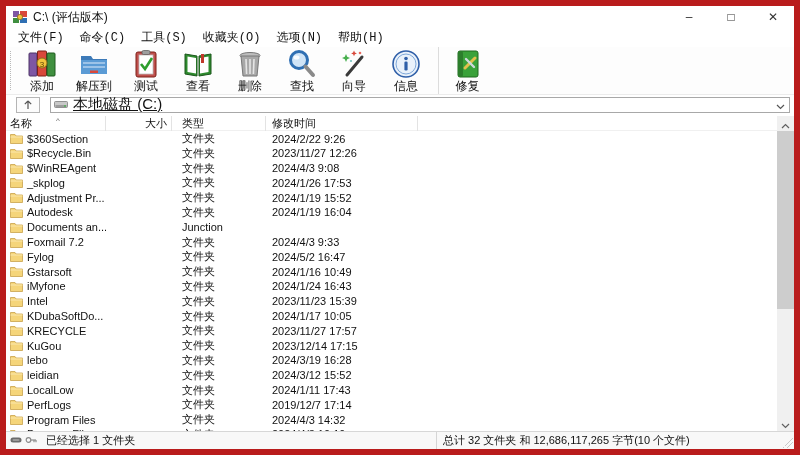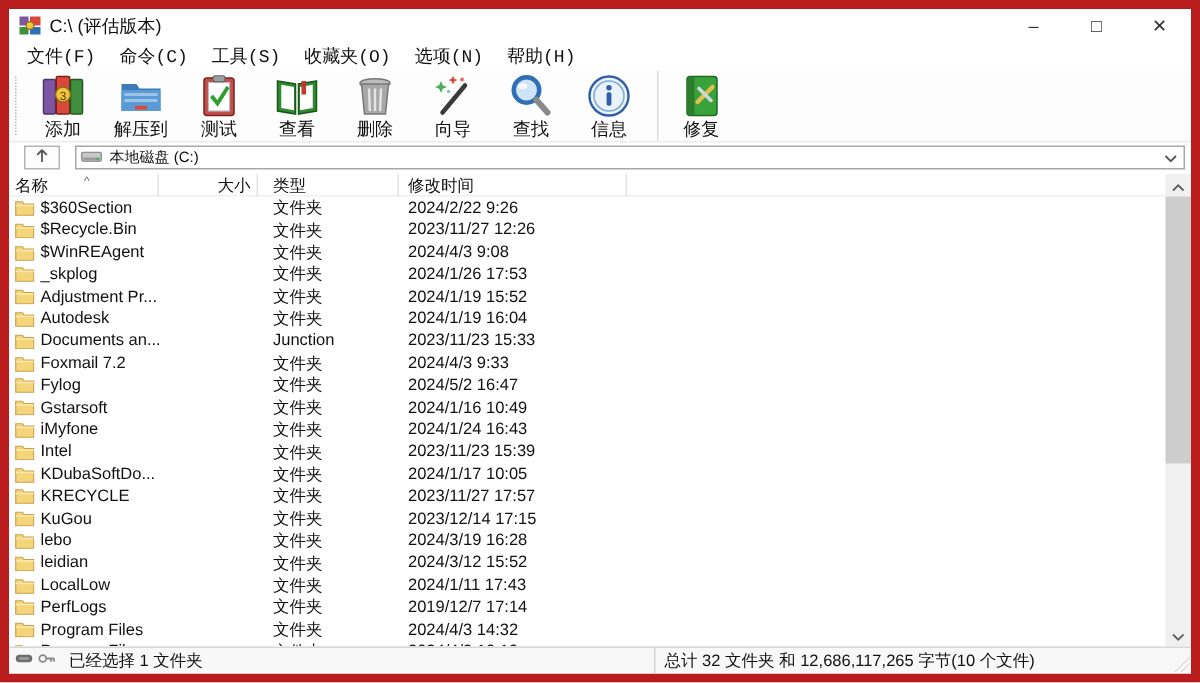--- a/index.html
+++ b/index.html
@@ -22,21 +22,21 @@
   .grip { width:4px; margin:4px 2px; border-left:1px dotted #b9b9b9; flex:none; }
   .tbtn { min-width:52px; padding:1px 3px 0 3px; display:flex; flex-direction:column; align-items:center; justify-content:flex-start; }
   .tbtn.group-start { border-left:1px solid #dcdcdc; margin-left:6px; padding-left:9px; }
   .tbtn .ticon { width:32px; height:32px; display:block; flex:none; }
   .tbtn .tlabel { font-size:12px; color:#111; line-height:13px; white-space:nowrap; }
 
   
   .addressbar { height:19px; display:flex; align-items:center; padding:0 4px 0 2px; background:#fff; flex:none; margin-bottom:2px; }
   .upbtn { width:24px; height:16px; border:1px solid #b5b5b5; background:#fcfcfc; display:flex; align-items:center; justify-content:center; margin-right:2px; flex:none; }
   .combobox { flex:1 1 auto; height:16px; border:1px solid #a8a8a8; background:#fff; display:flex; align-items:center; padding:0 2px 0 3px; }
-  .combobox .ctext { font-size:10px; color:#111; flex:1 1 auto; white-space:nowrap; }
+  .combobox .ctext { font-size:15px; color:#111; flex:1 1 auto; white-space:nowrap;text-decoration:underline; }
   .combobox .chev { flex:none; margin-right:2px; }
 
   
   .listpanel { flex:1 1 auto; display:flex; min-height:0; }
   .listcontent { flex:1 1 auto; min-width:0; display:flex; flex-direction:column; overflow:hidden; }
   .lrow { display:grid; grid-template-columns:100px 66px 94px 152px 1fr; align-items:center; }
   .lheader { height:15px; border-bottom:1px solid #f0f0f0; flex:none; font-size:11px; color:#111; }
   .lheader .hcell { height:100%; display:flex; align-items:center; border-right:1px solid #e3e3e3; padding:0 4px; white-space:nowrap; }
   .lheader .hname { padding-left:4px; position:relative; }
   .lheader .sortmark { font-size:8px; color:#666; margin-left:24px; margin-top:-6px; }
@@ -153,36 +153,36 @@
               <path d="M7 8 L9 28 L23 28 L25 8 Z" fill="#a8a8a8" stroke="#777" stroke-width="1"></path>
               <line x1="12" y1="11" x2="12.6" y2="26" stroke="#e5e5e5" stroke-width="1.6"></line>
               <line x1="16" y1="11" x2="16" y2="26" stroke="#e5e5e5" stroke-width="1.6"></line>
               <line x1="20" y1="11" x2="19.4" y2="26" stroke="#e5e5e5" stroke-width="1.6"></line>
             </svg></span>
           <span class="tlabel">删除</span>
         </div>
 
         <div class="tbtn">
           <span class="ticon"><svg width="32" height="32" viewBox="0 0 32 32">
+              <circle cx="13" cy="12" r="8.5" fill="#cfe4f7" stroke="#2f6fb3" stroke-width="3"></circle>
+              <ellipse cx="10.5" cy="9.5" rx="3" ry="2" fill="#ffffff" opacity="0.85"></ellipse>
+              <line x1="19.5" y1="18.5" x2="27" y2="27" stroke="#8a8a8a" stroke-width="4" stroke-linecap="round"></line>
+            </svg></span>
+          <span class="tlabel">查找</span>
+        </div>
+
+        <div class="tbtn">
+          <span class="ticon"><svg width="32" height="32" viewBox="0 0 32 32">
               <line x1="9" y1="27" x2="24" y2="9" stroke="#3a3a3a" stroke-width="3" stroke-linecap="round"></line>
               <path d="M8 6 l1.2 2.8 L12 10 l-2.8 1.2 L8 14 l-1.2-2.8 L4 10 l2.8-1.2 Z" fill="#49b04f"></path>
               <path d="M16 2.5 l0.9 2 2 0.9 -2 0.9 -0.9 2 -0.9-2 -2-0.9 2-0.9 Z" fill="#d9483b"></path>
               <circle cx="22" cy="5" r="1.3" fill="#e86a5e"></circle>
               <circle cx="13" cy="13" r="1.1" fill="#76c5c0"></circle>
             </svg></span>
           <span class="tlabel">向导</span>
-        </div>
-
-        <div class="tbtn">
-          <span class="ticon"><svg width="32" height="32" viewBox="0 0 32 32">
-              <circle cx="13" cy="12" r="8.5" fill="#cfe4f7" stroke="#2f6fb3" stroke-width="3"></circle>
-              <ellipse cx="10.5" cy="9.5" rx="3" ry="2" fill="#ffffff" opacity="0.85"></ellipse>
-              <line x1="19.5" y1="18.5" x2="27" y2="27" stroke="#8a8a8a" stroke-width="4" stroke-linecap="round"></line>
-            </svg></span>
-          <span class="tlabel">查找</span>
         </div>
 
         <div class="tbtn">
           <span class="ticon"><svg width="32" height="32" viewBox="0 0 32 32">
               <circle cx="16" cy="16" r="13" fill="#eaf2fb" stroke="#2f5fa8" stroke-width="1.6"></circle>
               <circle cx="16" cy="16" r="10" fill="none" stroke="#7fa8d9" stroke-width="1"></circle>
               <circle cx="16" cy="10.5" r="1.8" fill="#2f5fa8"></circle>
               <rect x="14.4" y="13.5" width="3.2" height="9" rx="1.2" fill="#2f5fa8"></rect>
             </svg></span>
           <span class="tlabel">信息</span>
@@ -338,21 +338,20 @@
               <span style="display:flex;align-items:center">
                 <svg width="13" height="11" viewBox="0 0 13 11">
                   <path d="M0.5 1.5 L5 1.5 L6 3 L12.5 3 L12.5 10.5 L0.5 10.5 Z" fill="#f5d57a" stroke="#c9a24b" stroke-width="0.8"></path>
                   <path d="M0.5 4 L12.5 4" stroke="#fbe8ae" stroke-width="1"></path>
                 </svg>
               </span>
               <span>Documents an...</span>
             </div>
             <div class="csize"></div>
             <div class="ctype">Junction</div>
-            <div class="cmod">2023/11/23 15:33</div>
             <div></div>
           </div>
 
           <div class="lrow frow">
             <div class="cname">
               <span style="display:flex;align-items:center">
                 <svg width="13" height="11" viewBox="0 0 13 11">
                   <path d="M0.5 1.5 L5 1.5 L6 3 L12.5 3 L12.5 10.5 L0.5 10.5 Z" fill="#f5d57a" stroke="#c9a24b" stroke-width="0.8"></path>
                   <path d="M0.5 4 L12.5 4" stroke="#fbe8ae" stroke-width="1"></path>
                 </svg>

